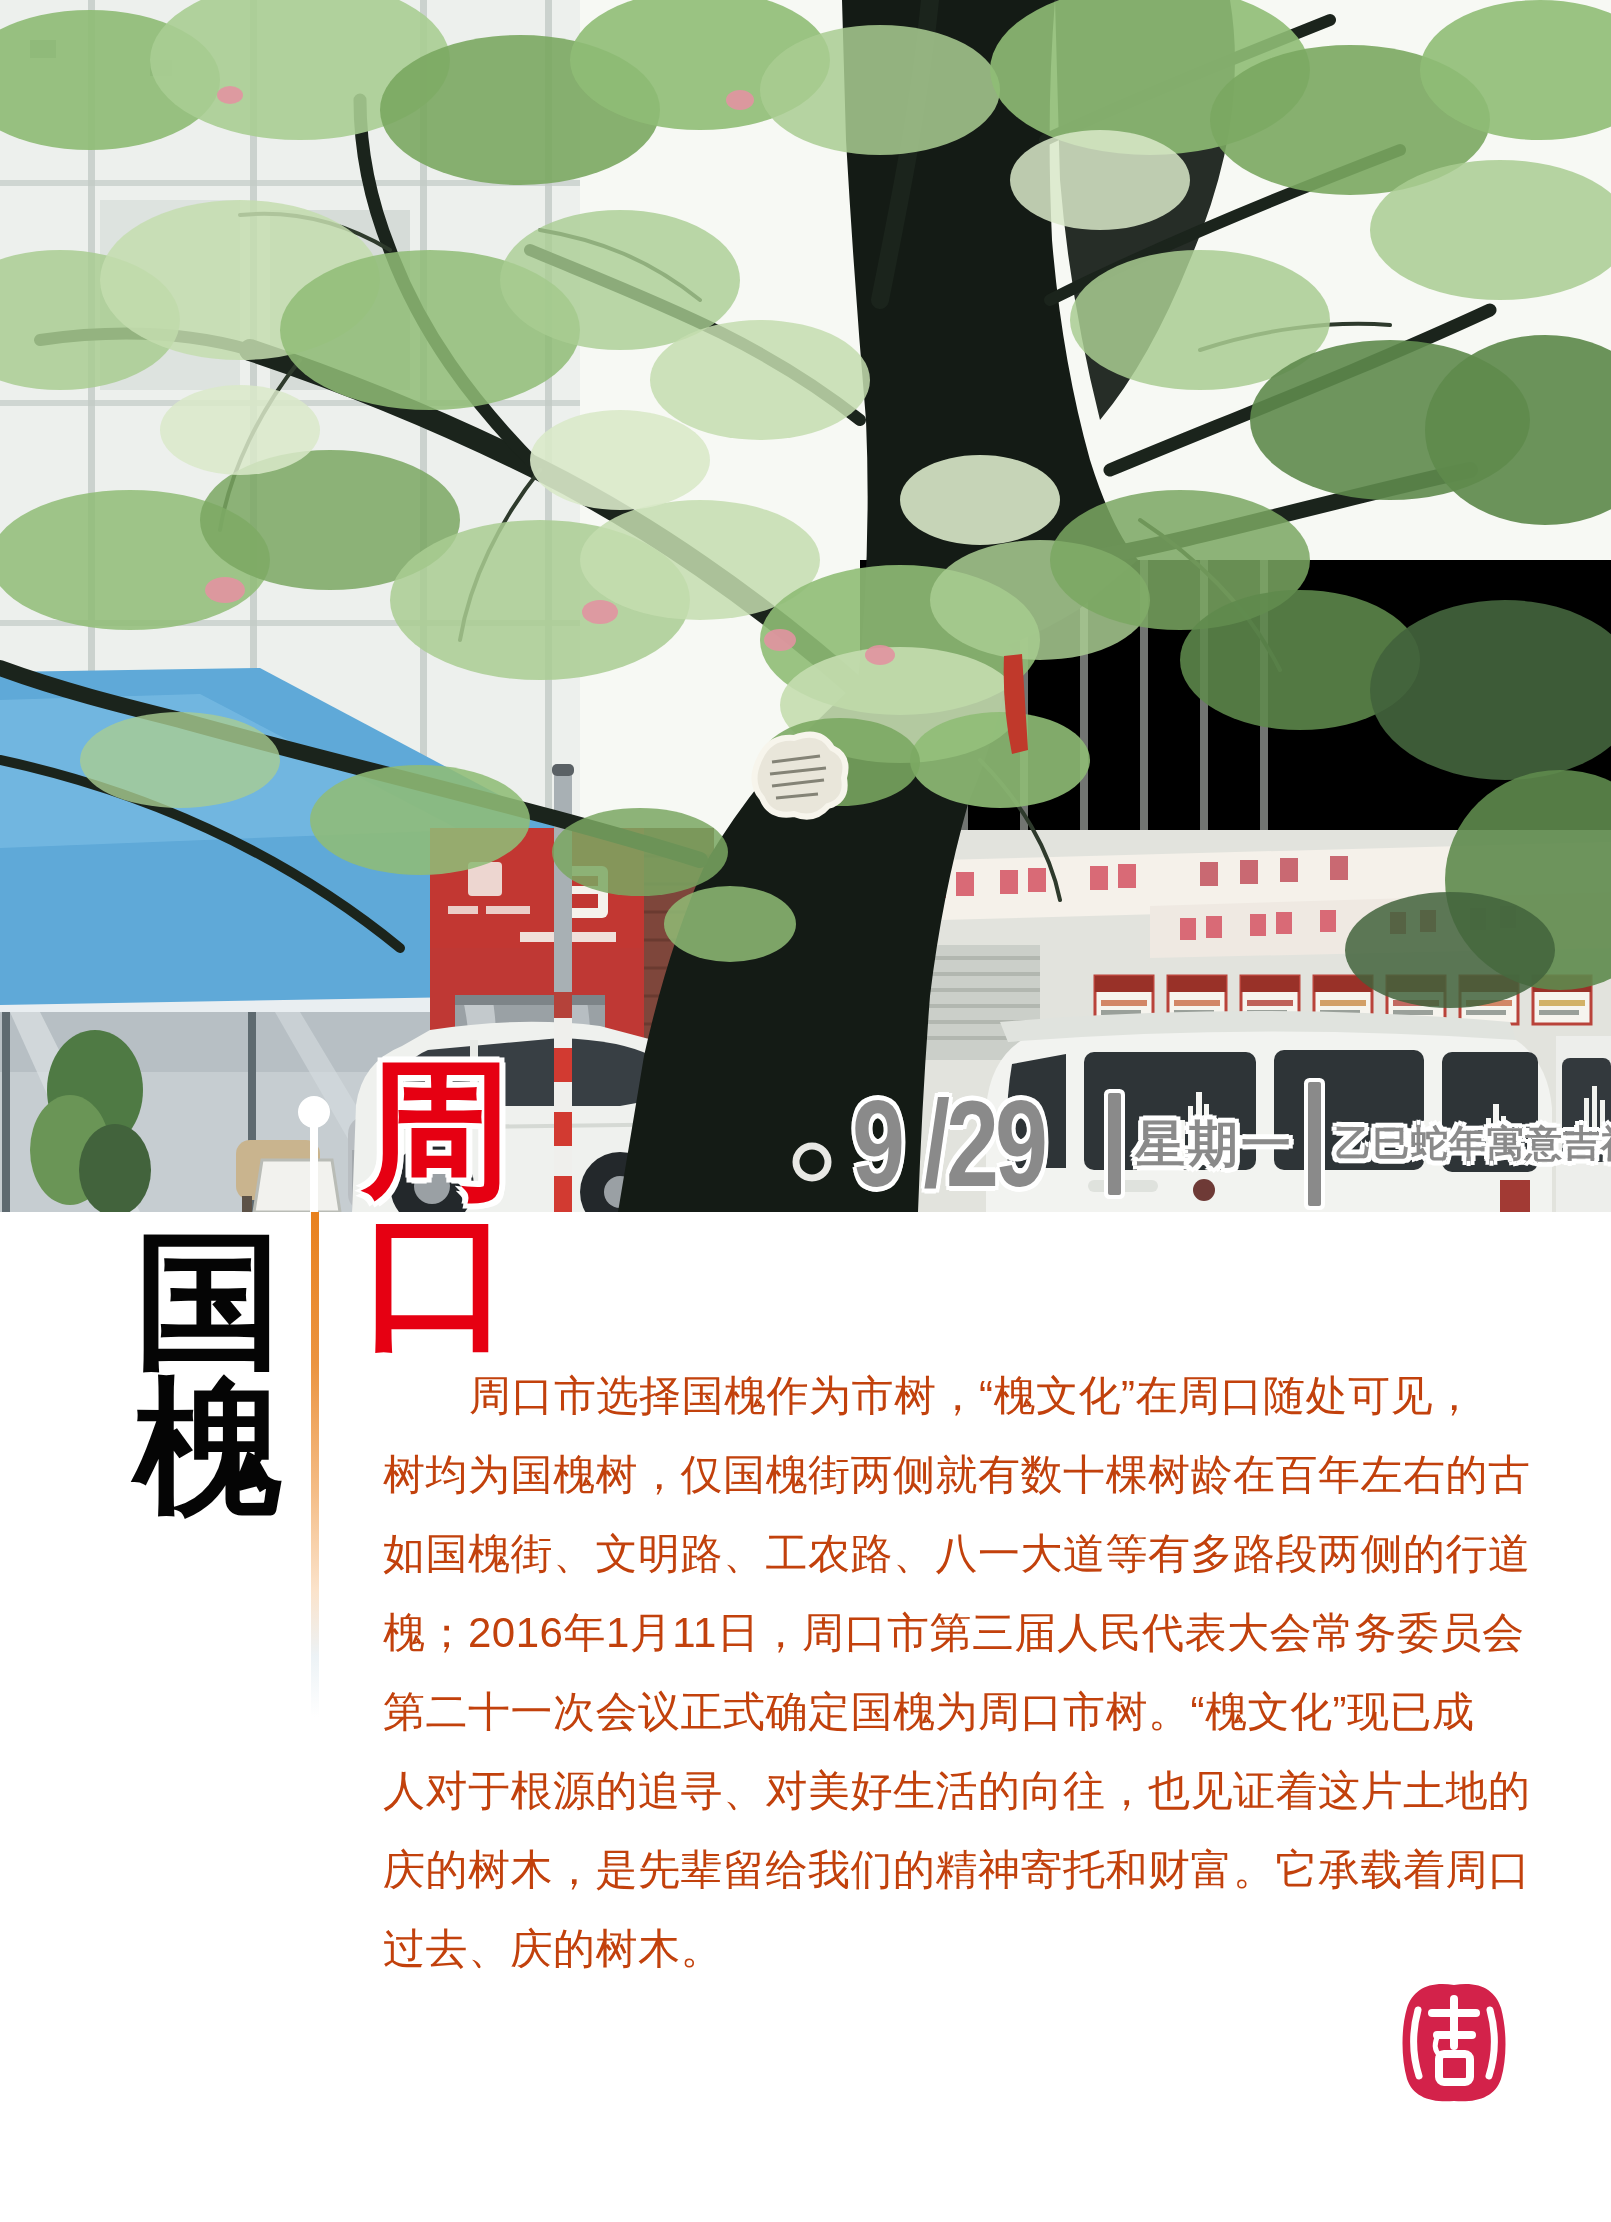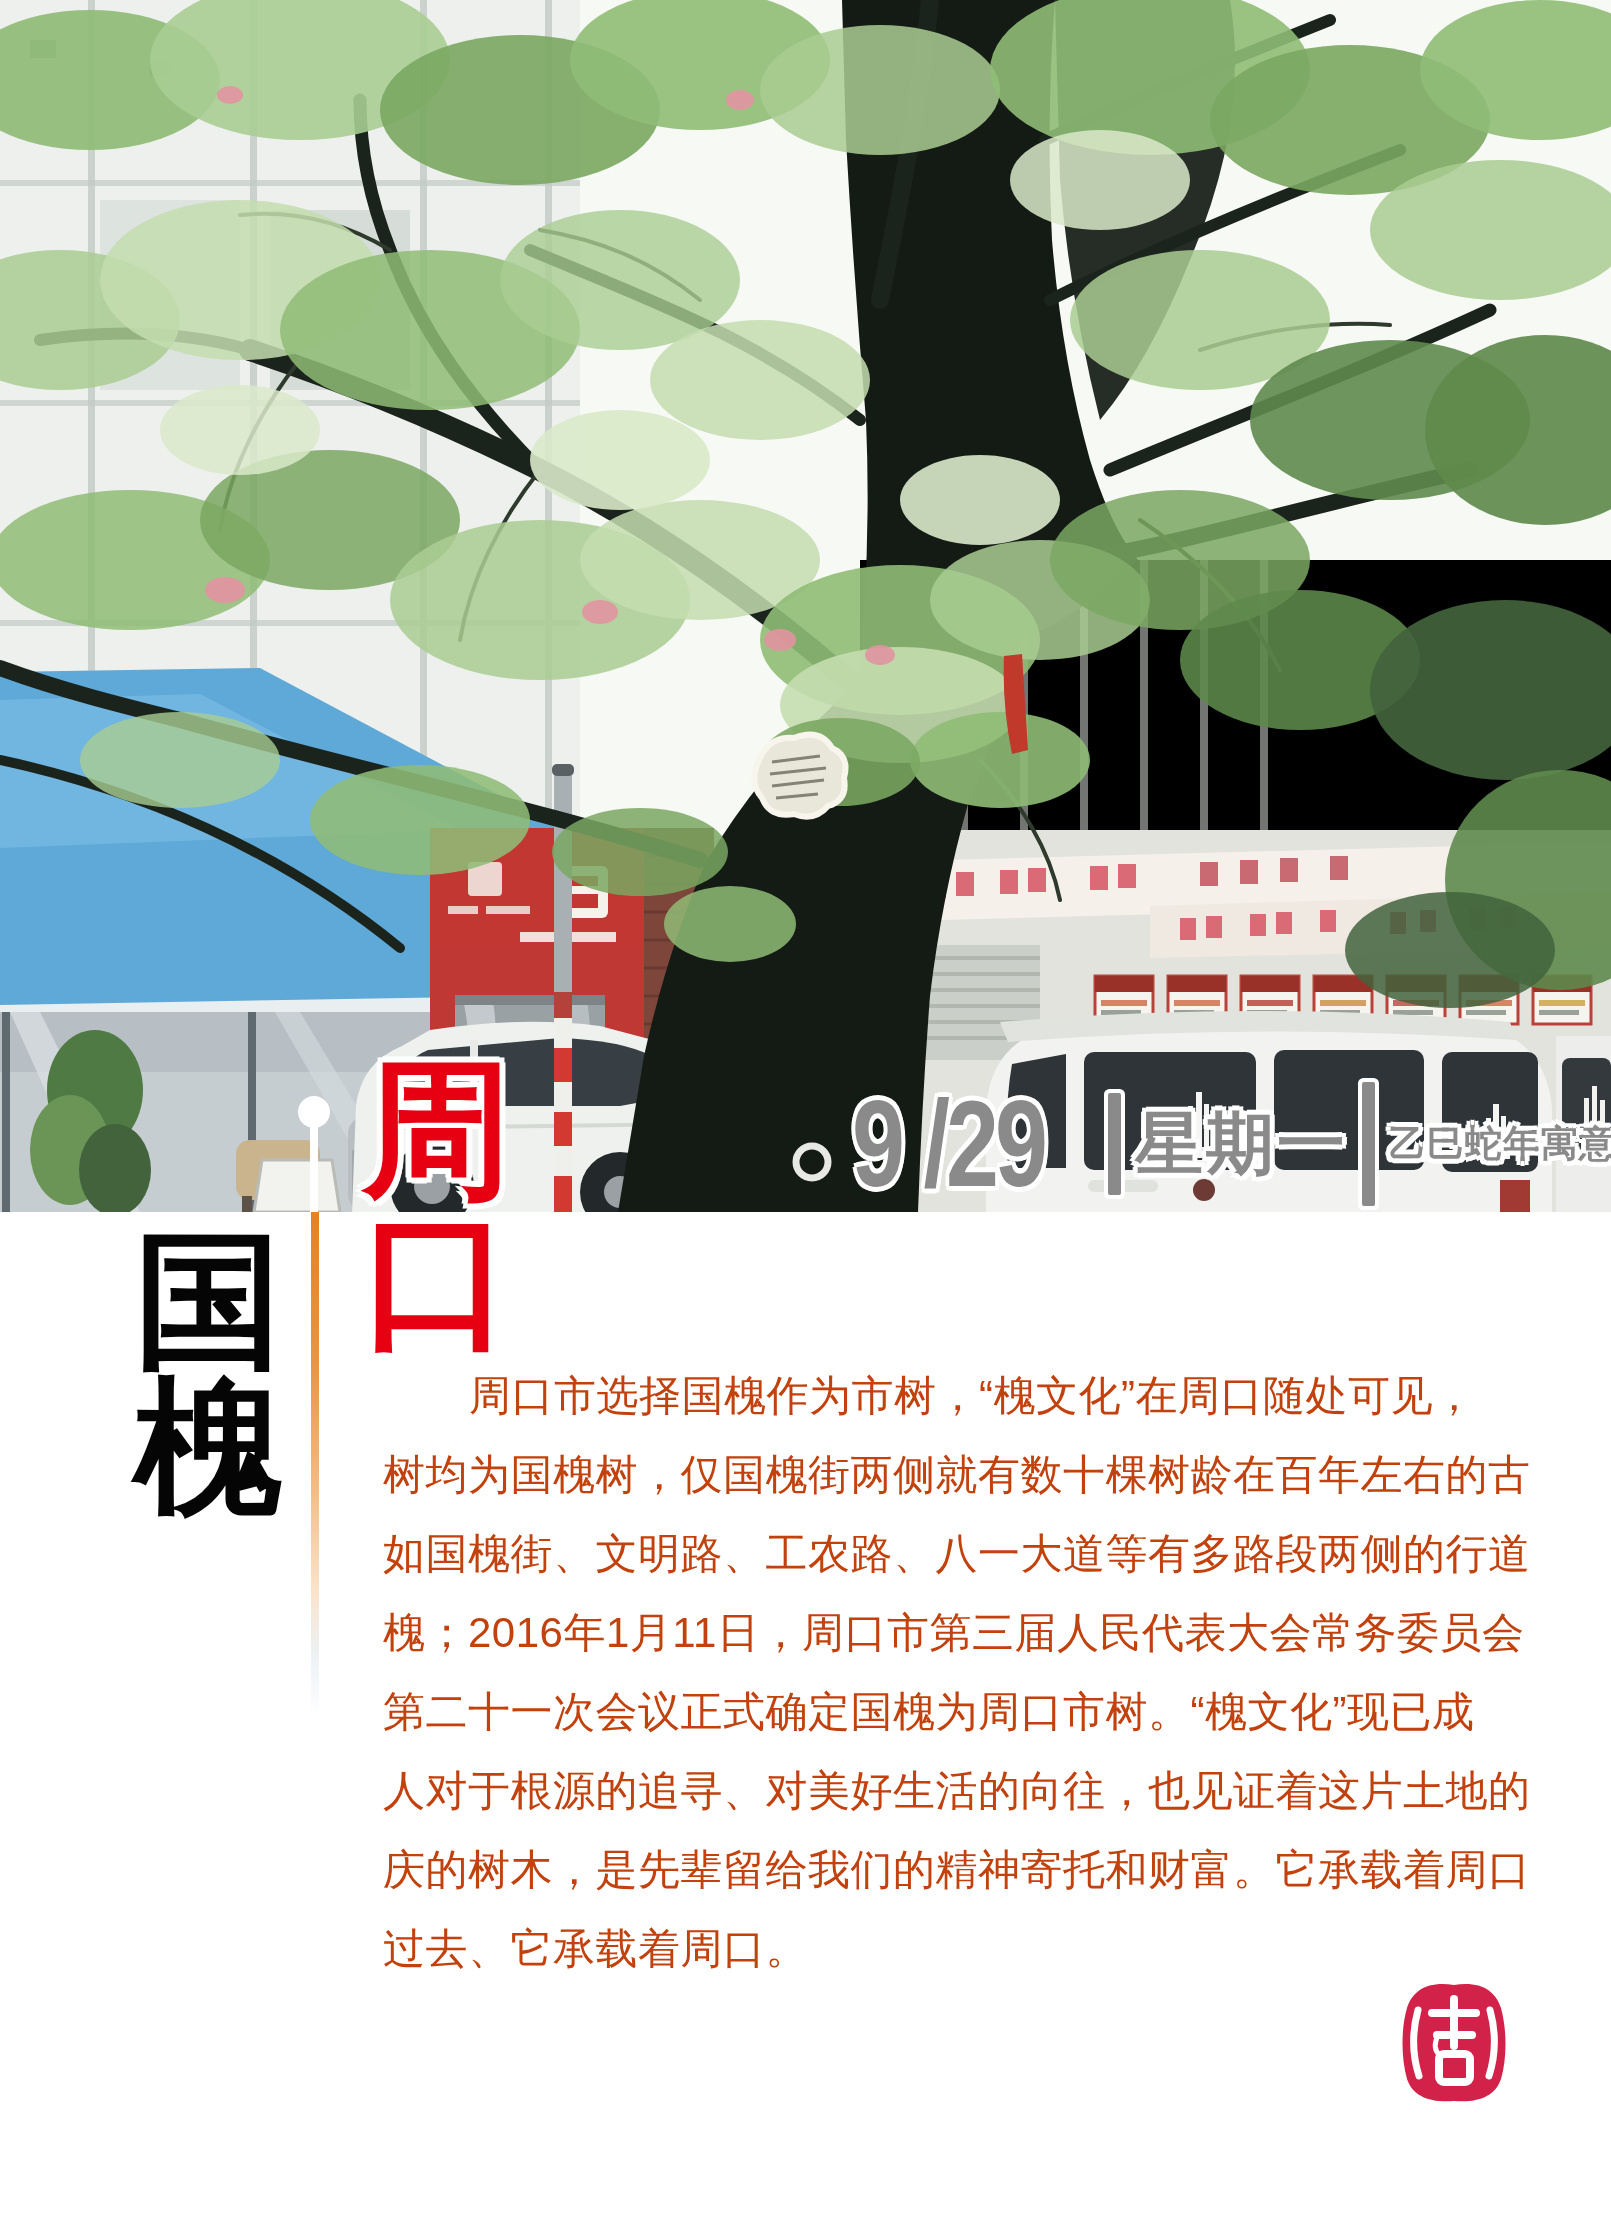--- a/index.html
+++ b/index.html
@@ -11,21 +11,21 @@
   
   .date-overlay{position:absolute;left:852px;top:1078px;height:132px;display:flex;
         align-items:center;gap:14px;color:#8a8a8a;white-space:nowrap;}
   .halo{text-shadow:-4px -4px 0 #fff,4px -4px 0 #fff,-4px 4px 0 #fff,4px 4px 0 #fff,
         0 -5px 0 #fff,0 5px 0 #fff,-5px 0 0 #fff,5px 0 0 #fff;}
   .date-day-wrap{width:242px;overflow:visible;}
   .date-day{display:inline-block;font-size:122px;font-weight:800;letter-spacing:-5px;
         transform:scaleX(.78);transform-origin:left center;}
   .date-pipe{width:13px;background:#8a8a8a;box-shadow:0 0 0 4px #fff;border-radius:2px;}
   .p1{height:102px;} .p2{height:124px;}
-  .date-weekday{font-size:68px;font-weight:700;letter-spacing:3px;}
+  .date-weekday{font-size:50px;font-weight:700;letter-spacing:3px;}
   .lunar-col{display:flex;flex-direction:row;line-height:46px;font-size:37px;
         font-weight:700;letter-spacing:1px;}
 
   
   .city-title{position:absolute;left:362px;top:1056px;display:flex;flex-direction:column;
         align-items:center;color:#e60012;font-family:"Liberation Serif",serif;
         font-weight:700;font-size:150px;line-height:150px;}
   .city-title span{text-shadow:-5px -5px 0 #fff,5px -5px 0 #fff,-5px 5px 0 #fff,
         5px 5px 0 #fff,0 -6px 0 #fff,0 6px 0 #fff,-6px 0 0 #fff,6px 0 0 #fff;}
 
@@ -422,21 +422,21 @@
   <div class="v-divider"></div>
 
   <div class="article">
     <div class="line indent">周口市选择国槐作为市树，“槐文化”在周口随处可见，</div>
     <div class="line">树均为国槐树，仅国槐街两侧就有数十棵树龄在百年左右的古</div>
     <div class="line">如国槐街、文明路、工农路、八一大道等有多路段两侧的行道</div>
     <div class="line">槐；2016年1月11日，周口市第三届人民代表大会常务委员会</div>
     <div class="line">第二十一次会议正式确定国槐为周口市树。“槐文化”现已成</div>
     <div class="line">人对于根源的追寻、对美好生活的向往，也见证着这片土地的</div>
     <div class="line">庆的树木，是先辈留给我们的精神寄托和财富。它承载着周口</div>
-    <div class="line">过去、它承载着周口。</div>
+    <div class="line">过去、庆的树木。</div>
   </div>
 
   <div class="seal">
     <svg width="120" height="128" viewBox="0 0 120 128" role="img" aria-label="周">
       <path d="M60,7 C86,3 101,12 107,30 C113,52 113,80 107,101 C101,119 83,125 60,123
                C37,125 19,119 13,101 C7,80 7,50 13,30 C19,12 34,3 60,7 Z" fill="#d3224a"></path>
       <g stroke="#ffffff" fill="none" stroke-linecap="round">
         <path d="M24,32 C18,54 18,76 25,98" stroke-width="7"></path>
         <path d="M96,32 C102,54 102,76 95,98" stroke-width="7"></path>
         <path d="M38,35 L82,35" stroke-width="8"></path>

